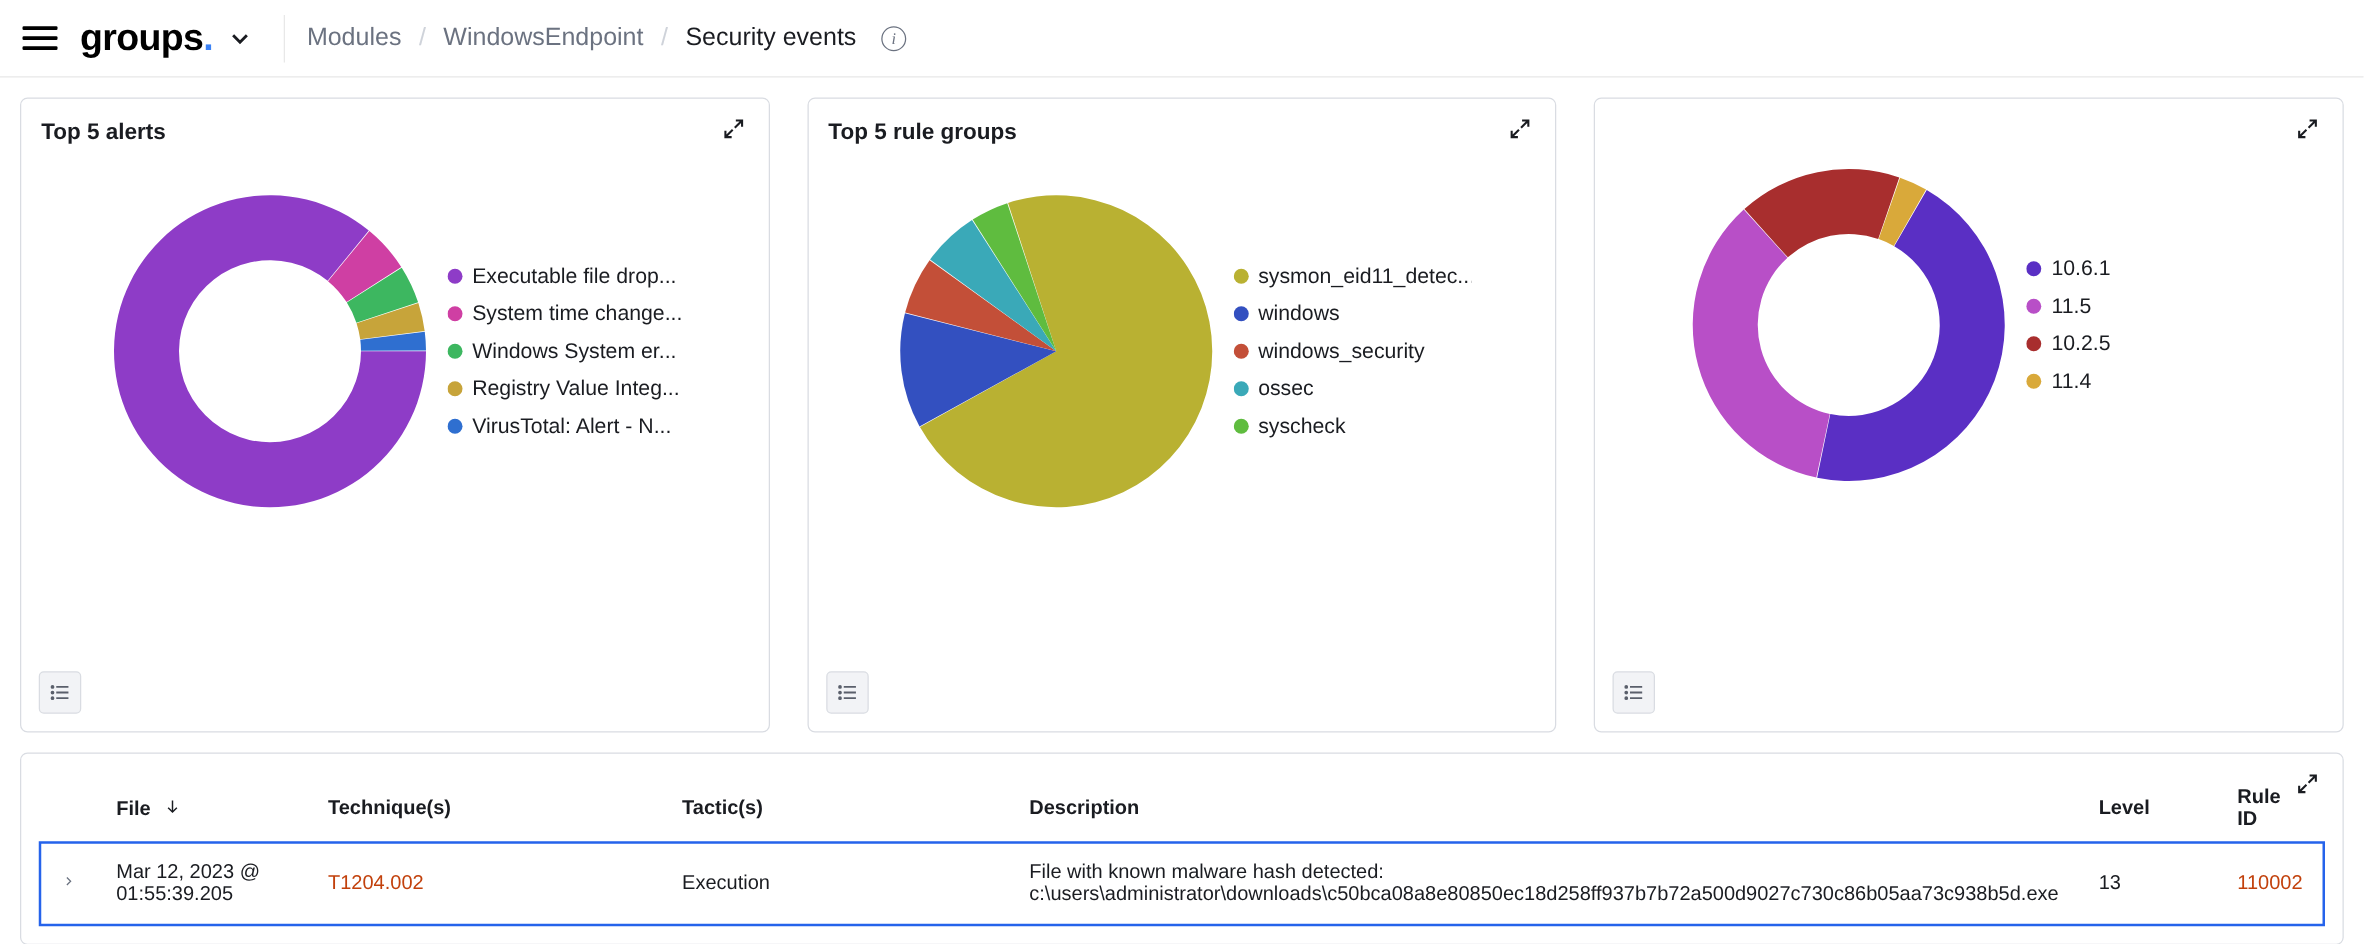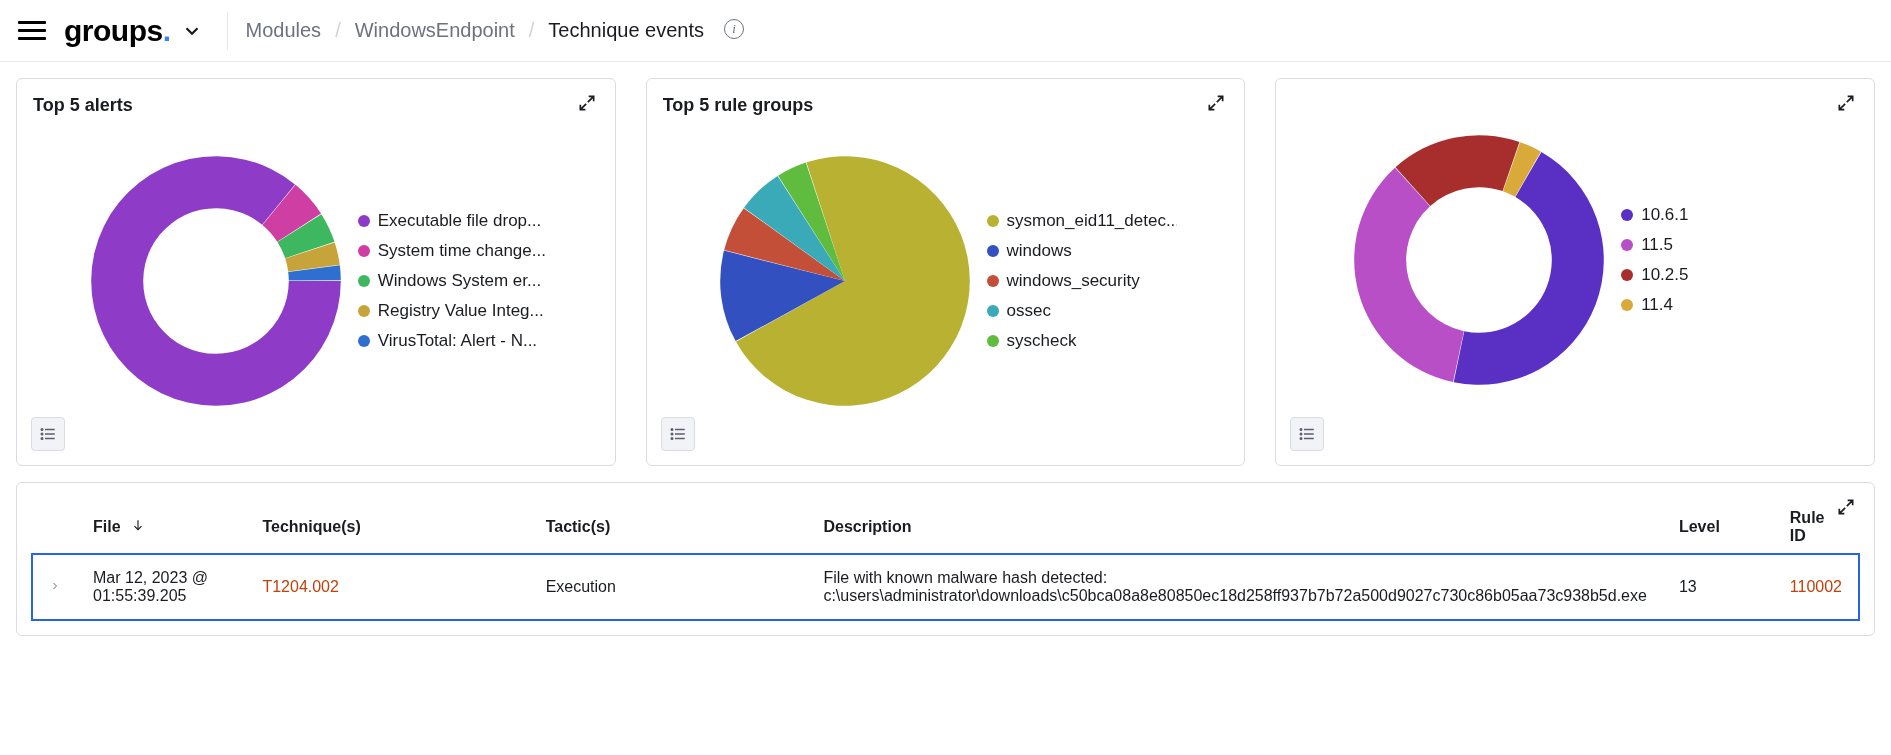--- a/index.html
+++ b/index.html
@@ -26,21 +26,21 @@
   .hamburger span { height: 3px; background: #000; border-radius: 1px; }
   .logo {
     font-size: 30px; font-weight: 700;
     color: #000; letter-spacing: -0.5px;
     display: flex; align-items: center; gap: 0;
     padding-right: 6px;
   }
   .logo .dot { color: #3b82f6; }
   .logo-chevron { margin-left: 10px; }
   .breadcrumb {
-    display: flex; 
+    display: flex; align-items: center;
     font-size: 20px; color: #6b7280;
     gap: 14px;
   }
   .breadcrumb .sep { color: #cfd3da; }
   .breadcrumb .current { color: #1a1c21; font-weight: 500; }
   .breadcrumb a { color: #6b7280; text-decoration: none; }
   .info-circle {
     display:inline-flex; align-items:center; justify-content:center;
     width:20px; height:20px;
     border:1.5px solid #6b7280; border-radius:50%;
@@ -52,21 +52,21 @@
   .panels {
     display: flex; gap: 30px;
     padding: 16px;
   }
   .panel {
     flex: 1 1 0;
     border: 1px solid #d9dce2;
     border-radius: 6px;
     padding: 16px;
     position: relative;
-    height: 388px;
+    height: 508px;
     background: #fff;
   }
   .panel-title { font-size: 18px; font-weight: 700; }
   .expand-icon {
     position: absolute; top: 14px; right: 18px;
     cursor: pointer;
   }
   .list-icon {
     position: absolute; left: 14px; bottom: 14px;
     width: 34px; height: 34px;
@@ -126,21 +126,21 @@
     <svg class="logo-chevron" width="22" height="22" viewBox="0 0 24 24" fill="none" stroke="#1a1c21" stroke-width="2.5">
         <polyline points="6 9 12 15 18 9"></polyline>
       </svg>
   </div>
   <div style="width:1px;height:38px;background:#e8e8e8"></div>
   <div class="breadcrumb">
     <a href="#">Modules</a>
     <span class="sep">/</span>
     <a href="#">WindowsEndpoint</a>
     <span class="sep">/</span>
-    <span class="current">Technique events</span>
+    <span class="current">Security events</span>
     <span class="info-circle">i</span>
   </div>
 </div>
 
 <div class="panels">
 
   <div class="panel">
     <div class="panel-title">Top 5 alerts</div>
     <svg class="expand-icon" width="20" height="20" viewBox="0 0 24 24" fill="none" stroke="#1a1c21" stroke-width="2">
         <path d="M14 4h6v6M10 20H4v-6M20 4l-7 7M4 20l7-7"></path>

